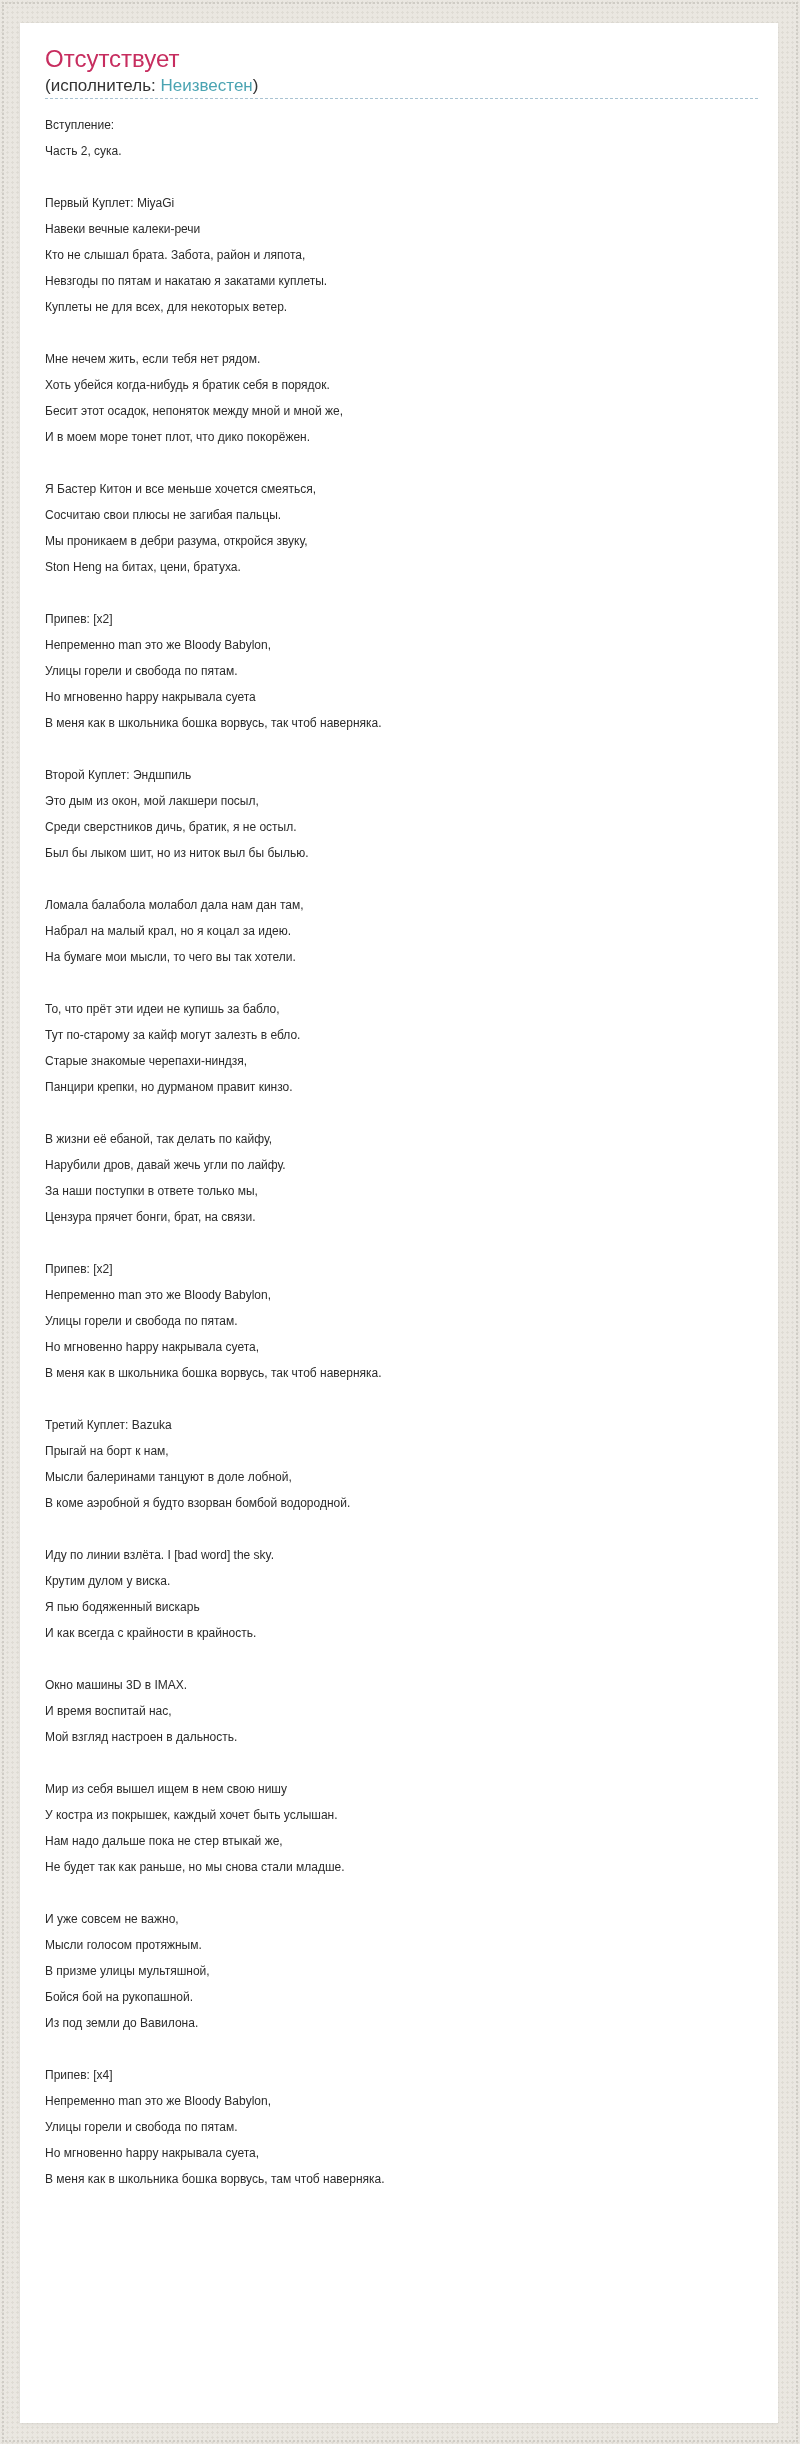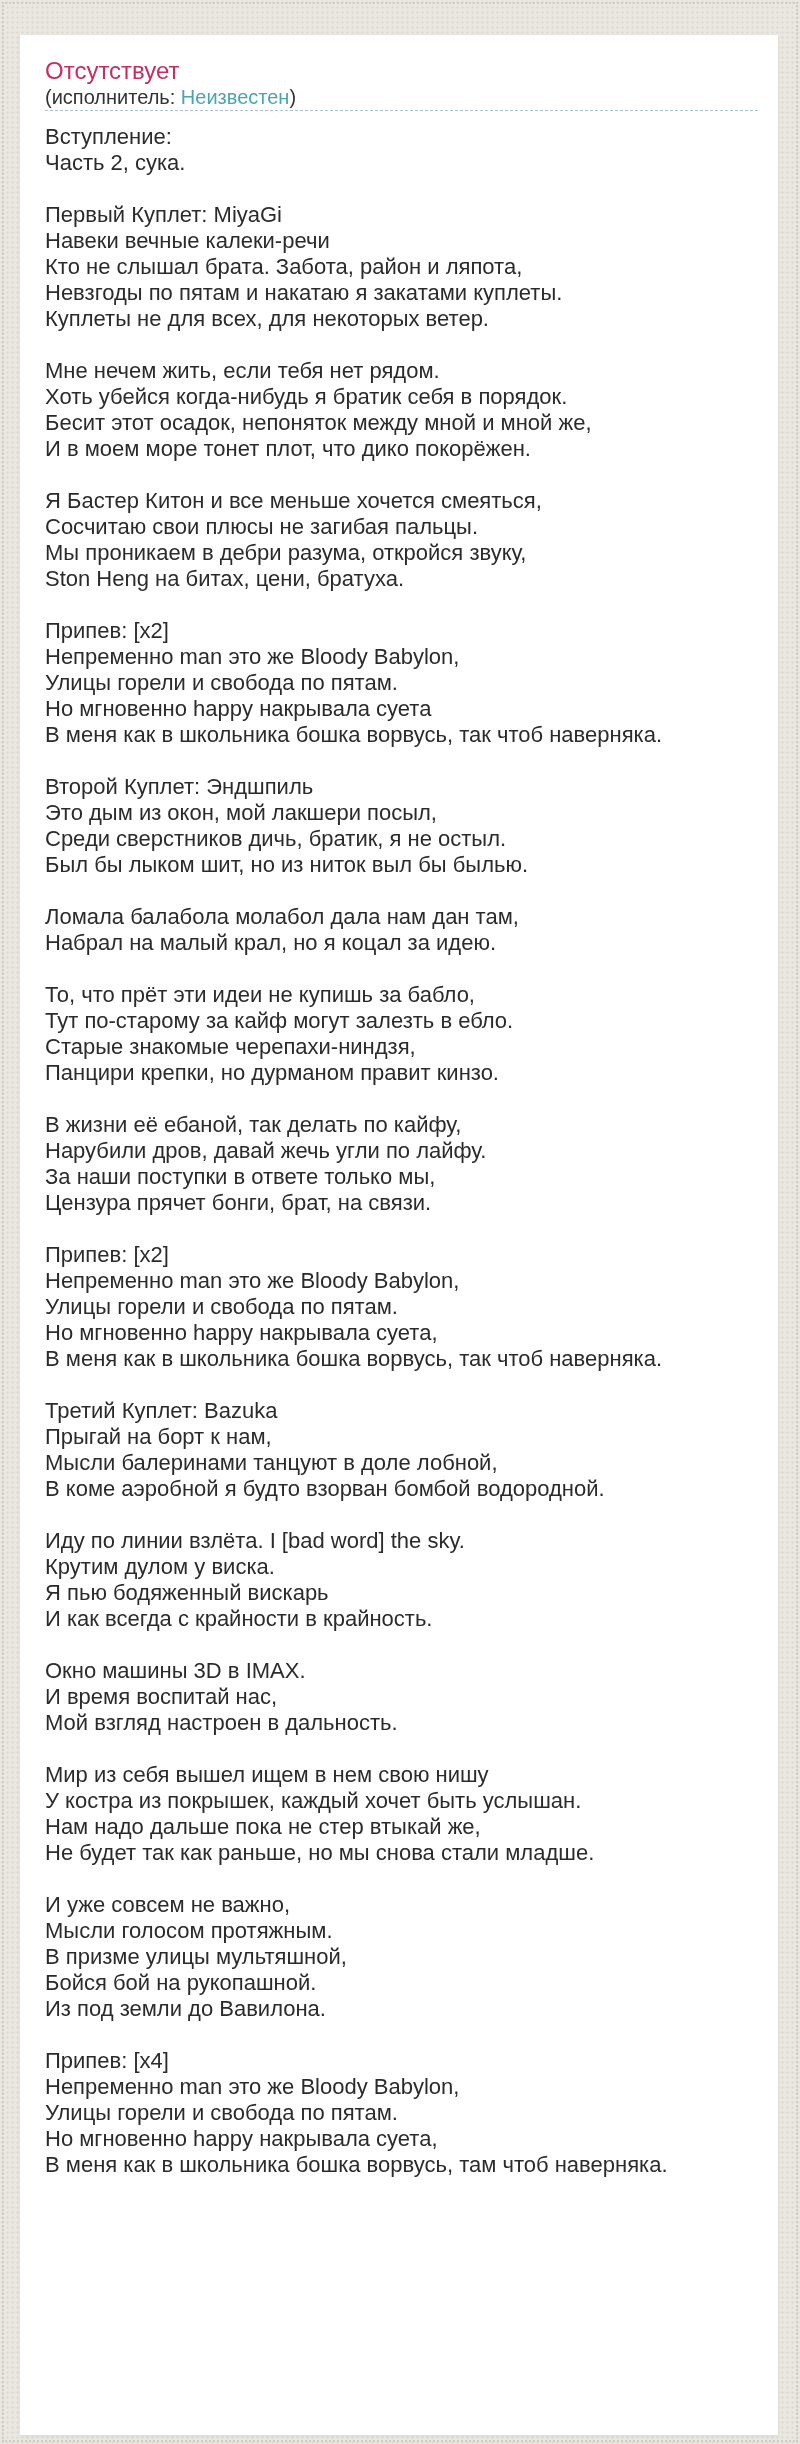--- a/index.html
+++ b/index.html
@@ -19,44 +19,44 @@
     background-image:radial-gradient(rgba(178,172,161,0.20) 1px, transparent 1.3px);
     background-size:5px 5px;
     font-family:"Liberation Sans", sans-serif;
   }
   .page-frame{
     position:absolute;inset:2px;
     border:2px dotted var(--frame-color);
     pointer-events:none;
   }
   .card{
-    position:absolute;left:20px;top:35px;width:758px;min-height:2400px;
+    position:absolute;left:20px;top:23px;width:758px;min-height:2400px;
     background:var(--card-bg);
     box-shadow:0 1px 3px rgba(0,0,0,0.07);
     box-sizing:border-box;
     padding:22px 20px 24px 25px;
   }
   h1.song-title{
     margin:0 0 4px 0;
     font-size:24px;line-height:27px;font-weight:400;
     color:var(--title-color);
   }
   .artist-row{
-    font-size:20px;line-height:19px;
+    font-size:17px;line-height:19px;
     color:var(--meta-color);
     border-bottom:1px dashed var(--sep-color);
     padding-bottom:3px;
   }
   .artist-link{
     color:var(--link-color);
     text-decoration:none;cursor:pointer;
   }
   .lyrics{
     margin-top:13px;
-    font-size:22px;line-height:26px;
+    font-size:12px;line-height:26px;
     color:var(--text-color);
   }
   .stanza{margin:0 0 26px 0;}
   .stanza:last-child{margin-bottom:16px;}
   .lyric-line{white-space:pre-wrap;}
 </style>
 </head>
 <body>
 
 <div class="page-frame"></div>
@@ -102,20 +102,21 @@
       </div>
       <div class="stanza">
         <div class="lyric-line">Второй Куплет: Эндшпиль</div>
         <div class="lyric-line">Это дым из окон, мой лакшери посыл,</div>
         <div class="lyric-line">Среди сверстников дичь, братик, я не остыл.</div>
         <div class="lyric-line">Был бы лыком шит, но из ниток выл бы былью.</div>
       </div>
       <div class="stanza">
         <div class="lyric-line">Ломала балабола молабол дала нам дан там,</div>
         <div class="lyric-line">Набрал на малый крал, но я коцал за идею.</div>
+        <div class="lyric-line">На бумаге мои мысли, то чего вы так хотели.</div>
       </div>
       <div class="stanza">
         <div class="lyric-line">То, что прёт эти идеи не купишь за бабло,</div>
         <div class="lyric-line">Тут по-старому за кайф могут залезть в ебло.</div>
         <div class="lyric-line">Старые знакомые черепахи-ниндзя,</div>
         <div class="lyric-line">Панцири крепки, но дурманом правит кинзо.</div>
       </div>
       <div class="stanza">
         <div class="lyric-line">В жизни её ебаной, так делать по кайфу,</div>
         <div class="lyric-line">Нарубили дров, давай жечь угли по лайфу.</div>

